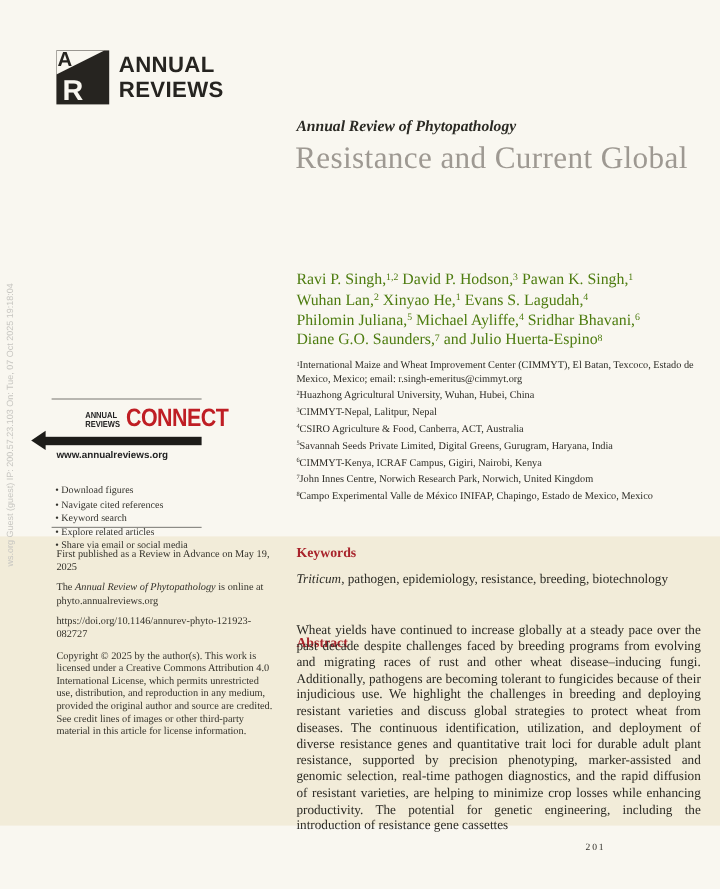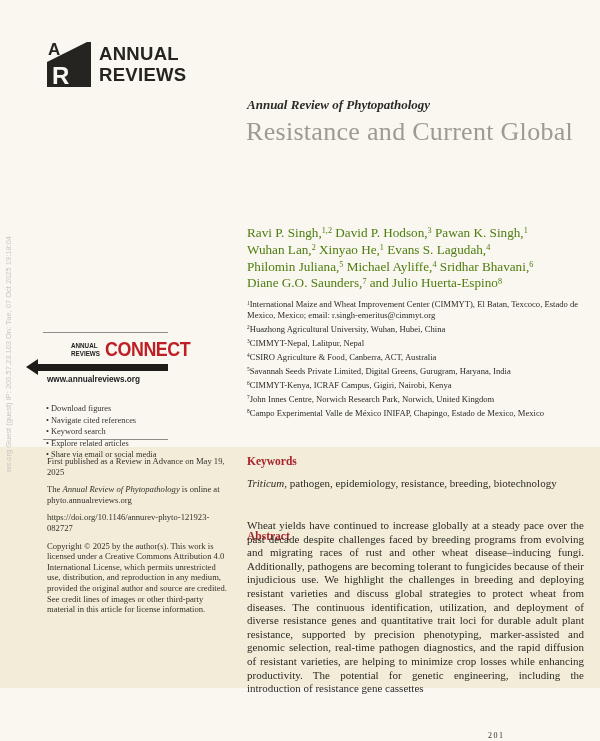--- a/index.html
+++ b/index.html
@@ -73,21 +73,21 @@
              font-size:4.5px;line-height:6.5px;text-align:center;font-weight:bold;}
   .cc-by{font-size:6px;font-weight:bold;letter-spacing:.5px;}
 
   
   .kw-head{position:absolute;left:247px;top:455px;font-size:11.5px;font-weight:bold;color:#a8232b;}
   .kw-line{position:absolute;left:247px;top:477px;font-size:11px;color:#2b2a24;}
   .abs-head{position:absolute;left:247px;top:498px;font-size:11.5px;font-weight:bold;color:#a8232b;margin-top:32px;}
   .abs-text{position:absolute;left:247px;top:519px;width:337px;font-size:11px;
             line-height:13.6px;text-align:justify;color:#2b2a24;margin:0;}
 
-  .pagenum{position:absolute;left:488px;top:731px;font-size:8px;
+  .pagenum{position:absolute;left:488px;top:701px;font-size:8px;
            letter-spacing:1.5px;color:#33312a;}
 </style>
 </head>
 <body>
 
 <div class="page">
 
   <div class="band"></div>
 
   <div class="watermark">ws.org  Guest (guest) IP:  200.57.23.103 On: Tue, 07 Oct 2025 19:18:04</div>

